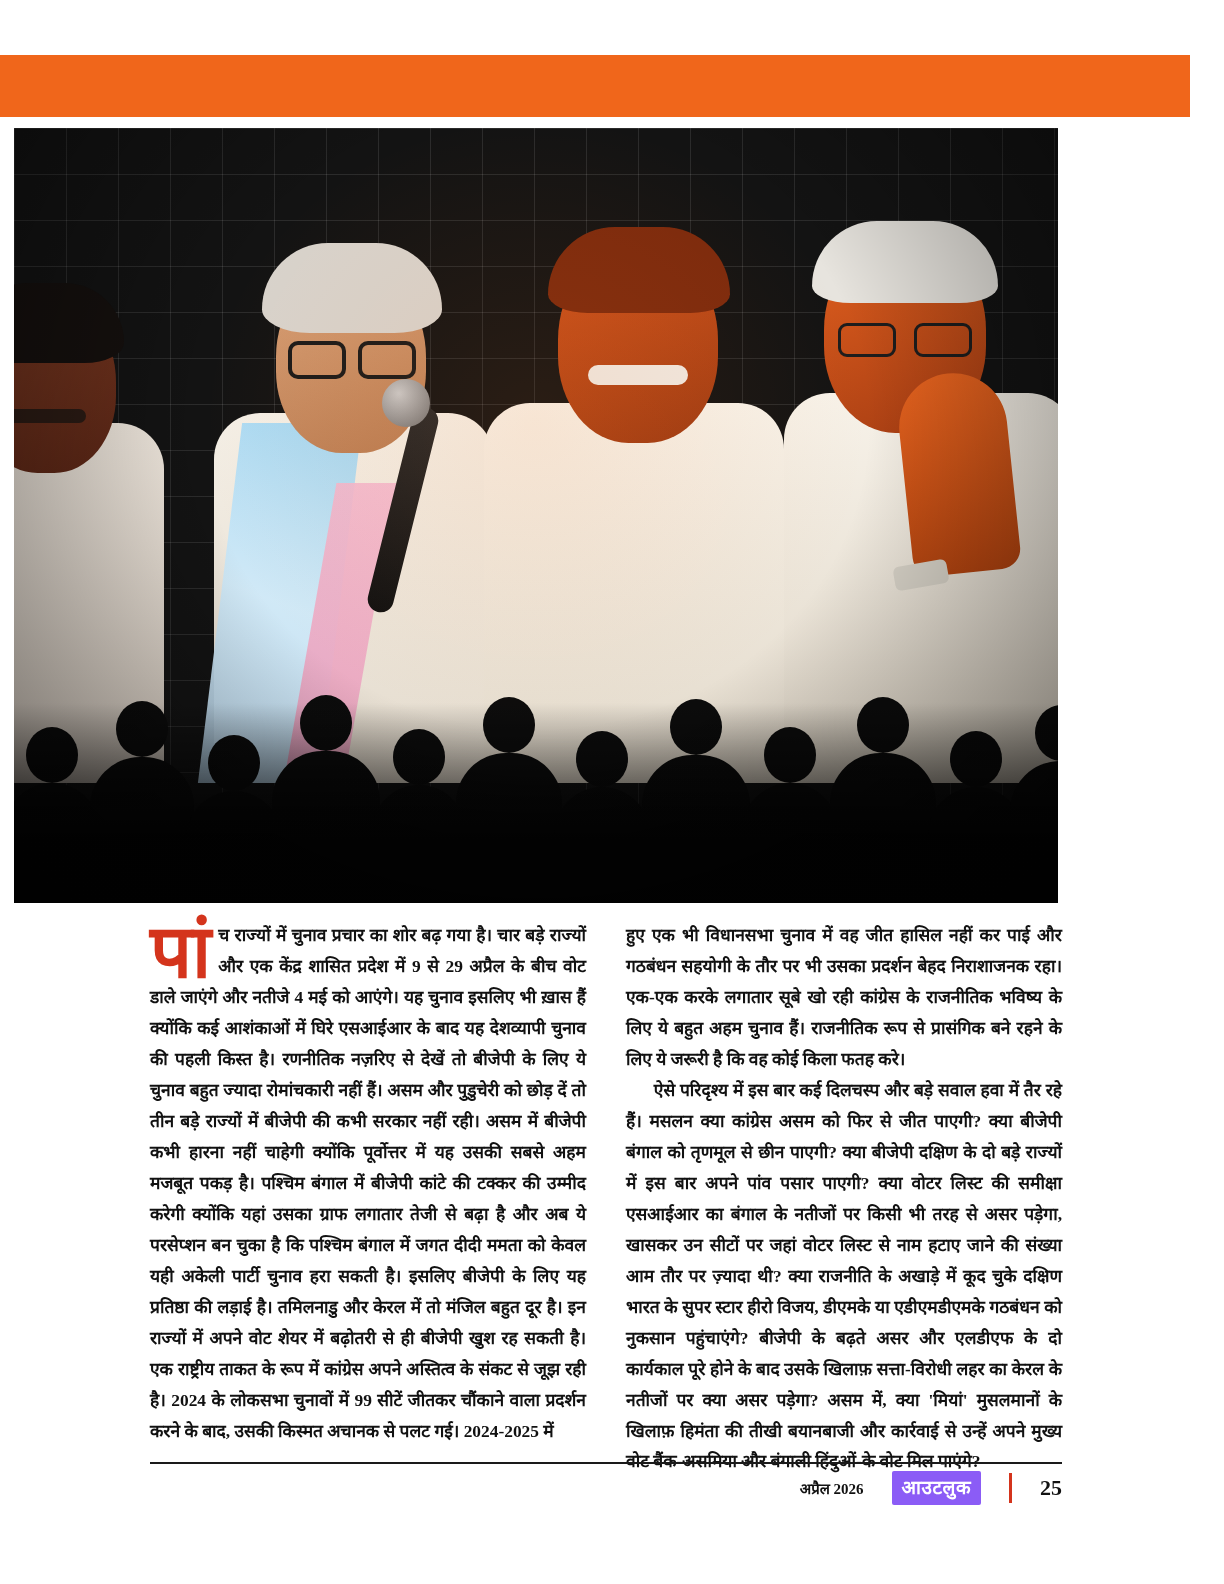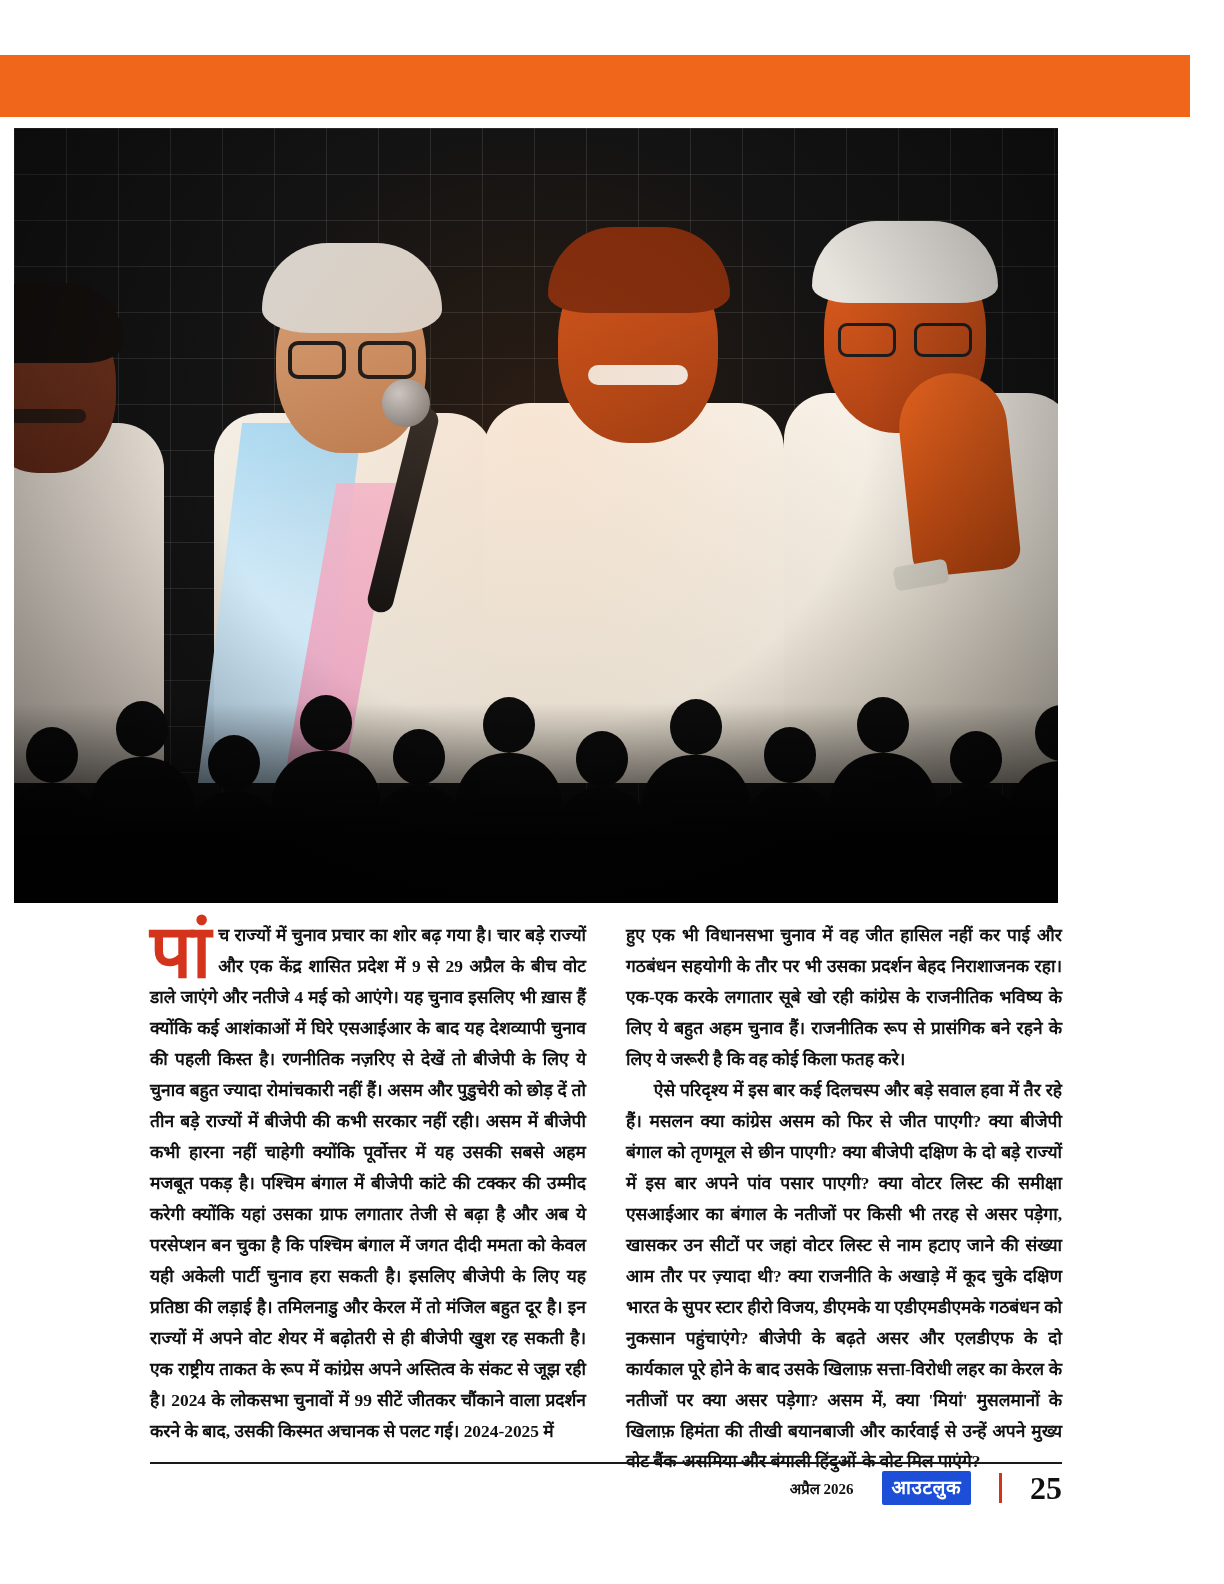--- a/index.html
+++ b/index.html
@@ -275,35 +275,35 @@
     top: 1462px;
     height: 2px;
     background: #1a1a1a;
   }
   .footer-date {
     font-size: 15px;
     font-weight: bold;
     color: #111;
   }
   .footer-logo {
-    background: #1d4ed8;
+    background: #8b5cf6;
     color: #fff;
     font-weight: bold;
     font-size: 19px;
     padding: 3px 10px 5px 10px;
     letter-spacing: 0.5px;
     border-radius: 2px;
   }
   .footer-sep {
     width: 3px;
     height: 30px;
     background: #d4341c;
   }
   .footer-page {
-    font-size: 32px;
+    font-size: 22px;
     font-weight: bold;
     color: #111;
     line-height: 1;
   }
 </style>
 </head>
 <body>
 
 <div class="page">
 

